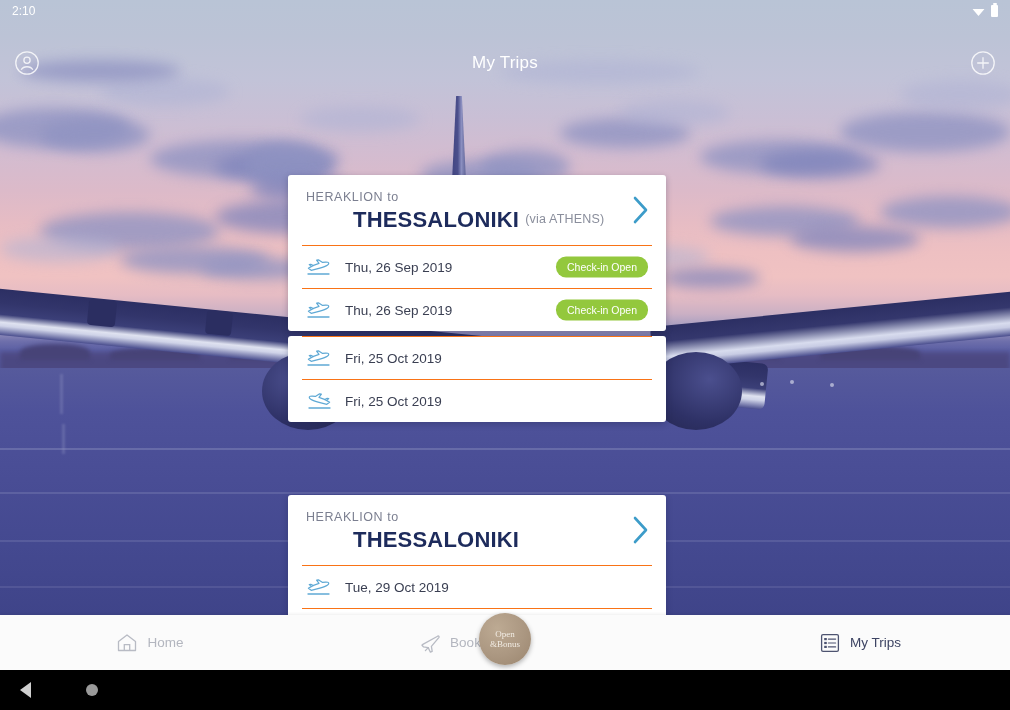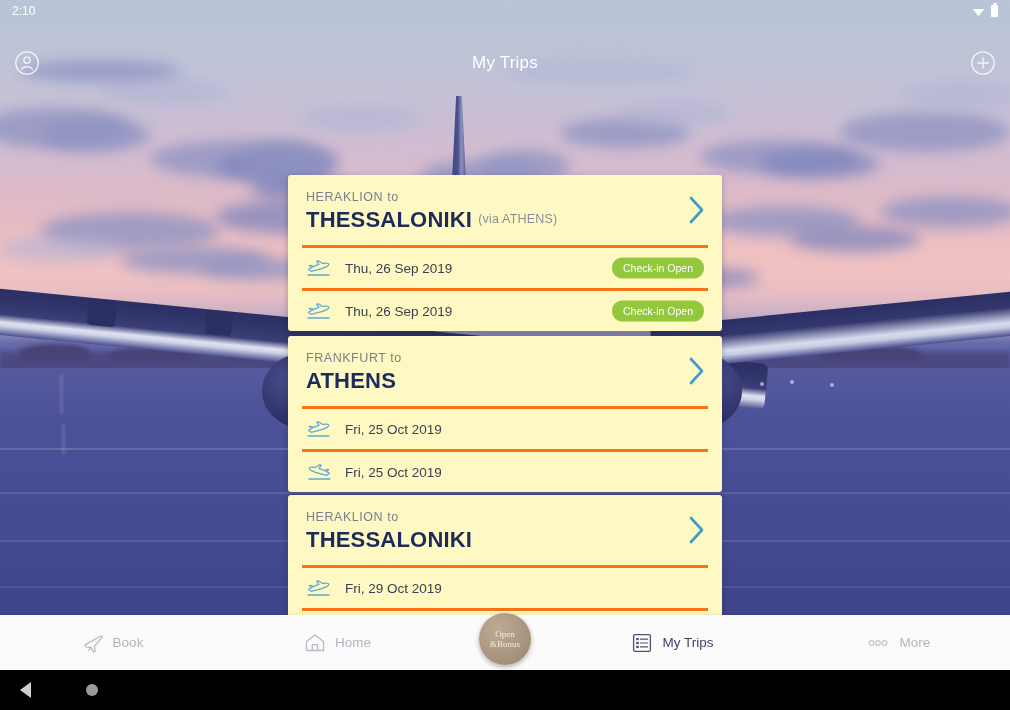--- a/index.html
+++ b/index.html
@@ -126,45 +126,45 @@
   }
   .icon-btn.left { left:14px; }
   .icon-btn.right { right:14px; }
 
   
   .cards {
     position:absolute; left:0; top:86px; width:1010px; height:529px;
     z-index:10; overflow:hidden;
   }
   .card {
-    position:absolute; left:288px; width:434px;
-    background:#fef9c3; border-radius:3px;
+    position:absolute; left:288px; width:378px;
+    background:#ffffff; border-radius:3px;
     box-shadow:0 2px 6px rgba(20,24,60,.28);
   }
   .card-head {
     padding:14px 18px 12px 18px; position:relative;
     cursor:pointer;
   }
   .route-from {
     color:#7b7f90; font-size:12.5px; letter-spacing:.55px; line-height:16px;
   }
-  .route-line { display:flex; align-items:center; margin-top:1px; }
+  .route-line { display:flex; align-items:center; margin-top:1px;margin-left:47px; }
   .route-to {
     color:#1d2b5c; font-size:22px; font-weight:bold; letter-spacing:.2px; line-height:27px;
   }
   .route-via {
     color:#8a8e9c; font-size:12.5px; letter-spacing:.2px; margin-left:6px; line-height:27px;
   }
   .chevron {
     position:absolute; right:16px; top:50%; transform:translateY(-50%);
     width:18px; height:30px; cursor:pointer;
   }
   .flight-row {
     display:flex; align-items:center; height:43px;
-    margin:0 14px; border-top:3px solid #f97316; position:relative;
+    margin:0 14px; border-top:1px solid #f97316; position:relative;
     cursor:pointer;
   }
   .plane-ico { width:26px; height:20px; margin-left:4px; flex:0 0 auto; }
   .plane-ico.ret { transform:scaleX(-1); }
   .flight-date { color:#3a3f52; font-size:13.5px; margin-left:13px; }
   .badge {
     position:absolute; right:4px; top:50%; transform:translateY(-50%);
     background:#93c83d; color:#ffffff; font-size:10.5px;
     border-radius:10px; padding:4px 11px 5px 11px; white-space:nowrap;
     cursor:pointer;
@@ -330,30 +330,20 @@
           <path d="M2.4 11.2 C5 9.4 9 7.6 13 6.4 L10.6 3.2 L12.4 2.8 L16.6 5.4 C18.6 5 20.6 4.9 21.8 5.3 C23.2 5.8 23 7.2 21.3 8.2 C18.6 9.9 9.5 12.6 5.2 13.3 Z" fill="none" stroke="#5fa9d5" stroke-width="1.2" stroke-linejoin="round"></path>
           <path d="M5.6 9.6 L3.2 7.6 L4.8 7.2 L7.8 8.7" fill="none" stroke="#5fa9d5" stroke-width="1.1" stroke-linejoin="round"></path>
           <path d="M2 17 L23 17" stroke="#5fa9d5" stroke-width="1.3" stroke-linecap="round"></path>
         </svg>
         <div class="flight-date">Thu, 26 Sep 2019</div>
         <div class="badge">Check-in Open</div>
       </div>
     </div>
 
     <div class="card" style="top:250px;">
-      <div class="card-head">
-        <div class="route-from">FRANKFURT to</div>
-        <div class="route-line">
-          <div class="route-to">ATHENS</div>
-
-        </div>
-        <svg class="chevron" viewBox="0 0 18 30">
-          <path d="M3 3 L14 15 L3 27" fill="none" stroke="#3d9cc9" stroke-width="2.6" stroke-linecap="round" stroke-linejoin="round"></path>
-        </svg>
-      </div>
       <div class="flight-row">
         <svg class="plane-ico" viewBox="0 0 26 20">
           <path d="M2.4 11.2 C5 9.4 9 7.6 13 6.4 L10.6 3.2 L12.4 2.8 L16.6 5.4 C18.6 5 20.6 4.9 21.8 5.3 C23.2 5.8 23 7.2 21.3 8.2 C18.6 9.9 9.5 12.6 5.2 13.3 Z" fill="none" stroke="#5fa9d5" stroke-width="1.2" stroke-linejoin="round"></path>
           <path d="M5.6 9.6 L3.2 7.6 L4.8 7.2 L7.8 8.7" fill="none" stroke="#5fa9d5" stroke-width="1.1" stroke-linejoin="round"></path>
           <path d="M2 17 L23 17" stroke="#5fa9d5" stroke-width="1.3" stroke-linecap="round"></path>
         </svg>
         <div class="flight-date">Fri, 25 Oct 2019</div>
 
       </div>
       <div class="flight-row">
@@ -376,67 +366,59 @@
         <svg class="chevron" viewBox="0 0 18 30">
           <path d="M3 3 L14 15 L3 27" fill="none" stroke="#3d9cc9" stroke-width="2.6" stroke-linecap="round" stroke-linejoin="round"></path>
         </svg>
       </div>
       <div class="flight-row">
         <svg class="plane-ico" viewBox="0 0 26 20">
           <path d="M2.4 11.2 C5 9.4 9 7.6 13 6.4 L10.6 3.2 L12.4 2.8 L16.6 5.4 C18.6 5 20.6 4.9 21.8 5.3 C23.2 5.8 23 7.2 21.3 8.2 C18.6 9.9 9.5 12.6 5.2 13.3 Z" fill="none" stroke="#5fa9d5" stroke-width="1.2" stroke-linejoin="round"></path>
           <path d="M5.6 9.6 L3.2 7.6 L4.8 7.2 L7.8 8.7" fill="none" stroke="#5fa9d5" stroke-width="1.1" stroke-linejoin="round"></path>
           <path d="M2 17 L23 17" stroke="#5fa9d5" stroke-width="1.3" stroke-linecap="round"></path>
         </svg>
-        <div class="flight-date">Fri, 29 Oct 2019</div>
+        <div class="flight-date">Tue, 29 Oct 2019</div>
 
       </div>
       <div class="flight-row" style="height:24px;"></div>
     </div>
 
   </div>
 
   <div class="tabbar">
+
+    <div class="tab">
+      <svg class="ti" viewBox="0 0 22 22">
+        <path d="M2.5 9.5 L11 3 L19.5 9.5 L19.5 18.5 L2.5 18.5 Z" fill="none" stroke="#b8bbc4" stroke-width="1.3" stroke-linejoin="round"></path>
+        <path d="M8.3 18.5 L8.3 12.6 L13.7 12.6 L13.7 18.5" fill="none" stroke="#b8bbc4" stroke-width="1.3"></path>
+      </svg>
+      <span>Home</span>
+    </div>
 
     <div class="tab">
       <svg class="ti" viewBox="0 0 22 22">
         <path d="M3.4 12.6 L18.6 4.2 C19.8 3.6 20.6 4.6 19.8 5.6 L12.4 14.4 L13.2 19.4 L11.4 20.2 L9.2 15.6 L4.4 14.8 L3.0 13.2 Z" fill="none" stroke="#b8bbc4" stroke-width="1.3" stroke-linejoin="round"></path>
         <path d="M9.2 15.6 L6.4 18.6" fill="none" stroke="#b8bbc4" stroke-width="1.3" stroke-linecap="round"></path>
       </svg>
       <span>Book</span>
-    </div>
-
-    <div class="tab">
-      <svg class="ti" viewBox="0 0 22 22">
-        <path d="M2.5 9.5 L11 3 L19.5 9.5 L19.5 18.5 L2.5 18.5 Z" fill="none" stroke="#b8bbc4" stroke-width="1.3" stroke-linejoin="round"></path>
-        <path d="M8.3 18.5 L8.3 12.6 L13.7 12.6 L13.7 18.5" fill="none" stroke="#b8bbc4" stroke-width="1.3"></path>
-      </svg>
-      <span>Home</span>
     </div>
 
     <div class="tab" style="flex:0 0 110px;"></div>
 
     <div class="tab active">
       <svg class="ti" viewBox="0 0 22 22">
         <rect x="2.6" y="2.6" width="16.8" height="16.8" rx="1.4" fill="none" stroke="#4d5370" stroke-width="1.3"></rect>
         <rect x="5.2" y="6.0" width="2.6" height="2.2" fill="#4d5370"></rect>
         <rect x="5.2" y="9.9" width="2.6" height="2.2" fill="#4d5370"></rect>
         <rect x="5.2" y="13.8" width="2.6" height="2.2" fill="#4d5370"></rect>
         <path d="M9.4 7.1 L16.6 7.1 M9.4 11.0 L16.6 11.0 M9.4 14.9 L16.6 14.9" stroke="#4d5370" stroke-width="1.2" stroke-linecap="round"></path>
       </svg>
       <span>My Trips</span>
     </div>
 
-    <div class="tab">
-      <svg class="ti" viewBox="0 0 22 22" style="width:26px;">
-        <circle cx="4.5" cy="11" r="2.3" fill="none" stroke="#c3c6ce" stroke-width="1.2"></circle>
-        <circle cx="11" cy="11" r="2.3" fill="none" stroke="#c3c6ce" stroke-width="1.2"></circle>
-        <circle cx="17.5" cy="11" r="2.3" fill="none" stroke="#c3c6ce" stroke-width="1.2"></circle>
-      </svg>
-      <span>More</span>
-    </div>
   </div>
 
   <div class="miles-btn">
     <div>
       <span>Open</span>
       <span>&amp;Bonus</span>
     </div>
   </div>
 
   <div class="navbar">

